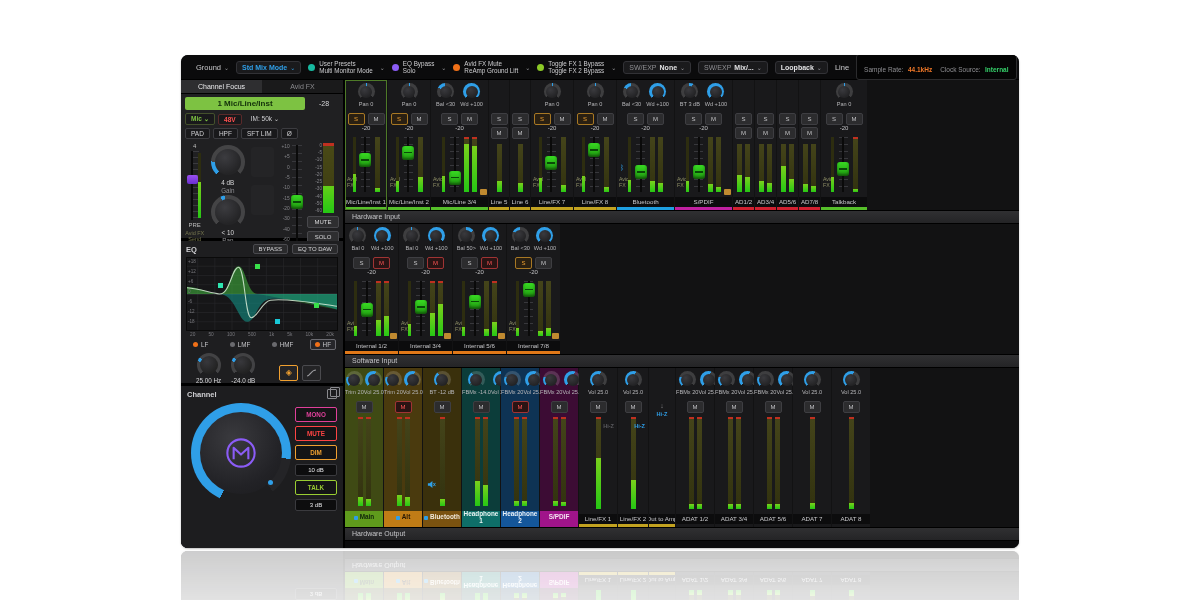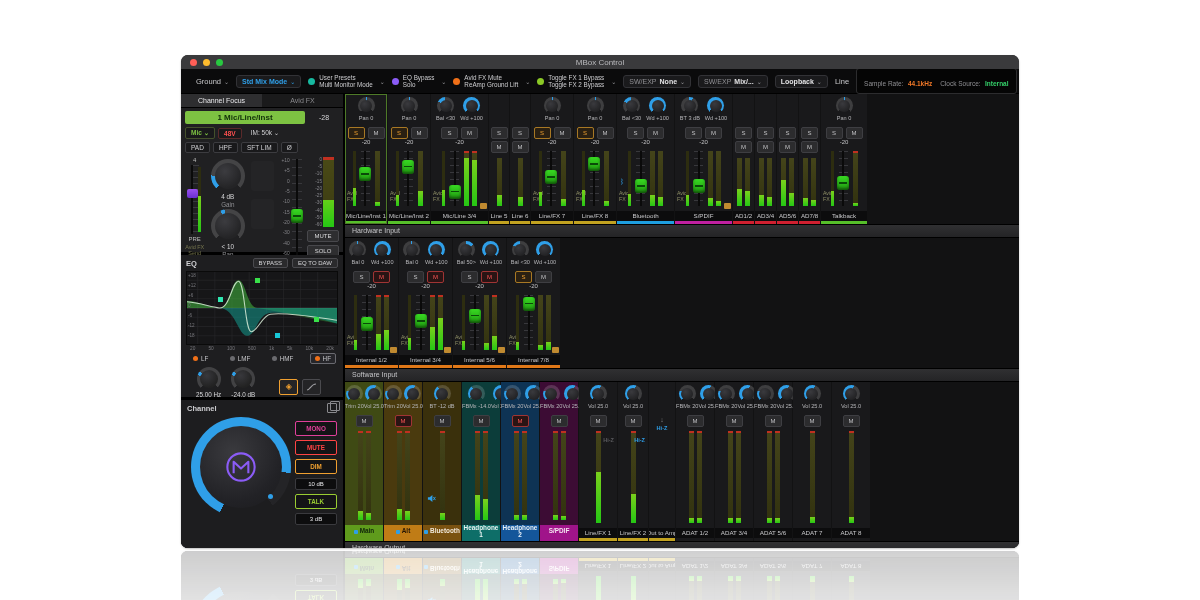--- a/index.html
+++ b/index.html
@@ -175,26 +175,20 @@
   .o2a .arr{color:#8a8a8e;font-size:7px;}
   .o2a .hiz{position:static;}
   .handleq{position:absolute;width:5px;height:5px;margin:-2.5px;}
 </style>
 </head>
 <body>
 
 <div class="stage">
 <div class="win">
 
-  <div class="titlebar">
-    <span class="tl" style="background:#ff5f57"></span>
-    <span class="tl" style="background:#febc2e"></span>
-    <span class="tl" style="background:#28c840"></span>
-    <span class="title">MBox Control</span>
-  </div>
 
   <div class="toolbar">
     <svg width="32" height="11" viewBox="0 0 32 11">
       <polygon points="0,11 4,0 6.5,0 7.5,11 5,11 4.6,8.2 2.2,8.2 1.2,11" fill="#8a46f0"></polygon>
       <polygon points="9,0 12,11 14.5,11 17.5,0 15,0 13.3,7.5 11.5,0" fill="#8a46f0"></polygon>
       <rect x="19" y="0" width="2.6" height="11" fill="#8a46f0"></rect>
       <path d="M24 0 h3.5 c3 0 4.5 2.4 4.5 5.5 S30.5 11 27.5 11 H24 Z M26.5 2.2 v6.6 h1 c1.6 0 2.4-1.4 2.4-3.3 s-.8-3.3-2.4-3.3 Z" fill="#8a46f0"></path>
     </svg>
     <span class="tb-txt"><span>Ground</span><span class="caret">⌄</span></span>
     <span class="dd mixmode">

